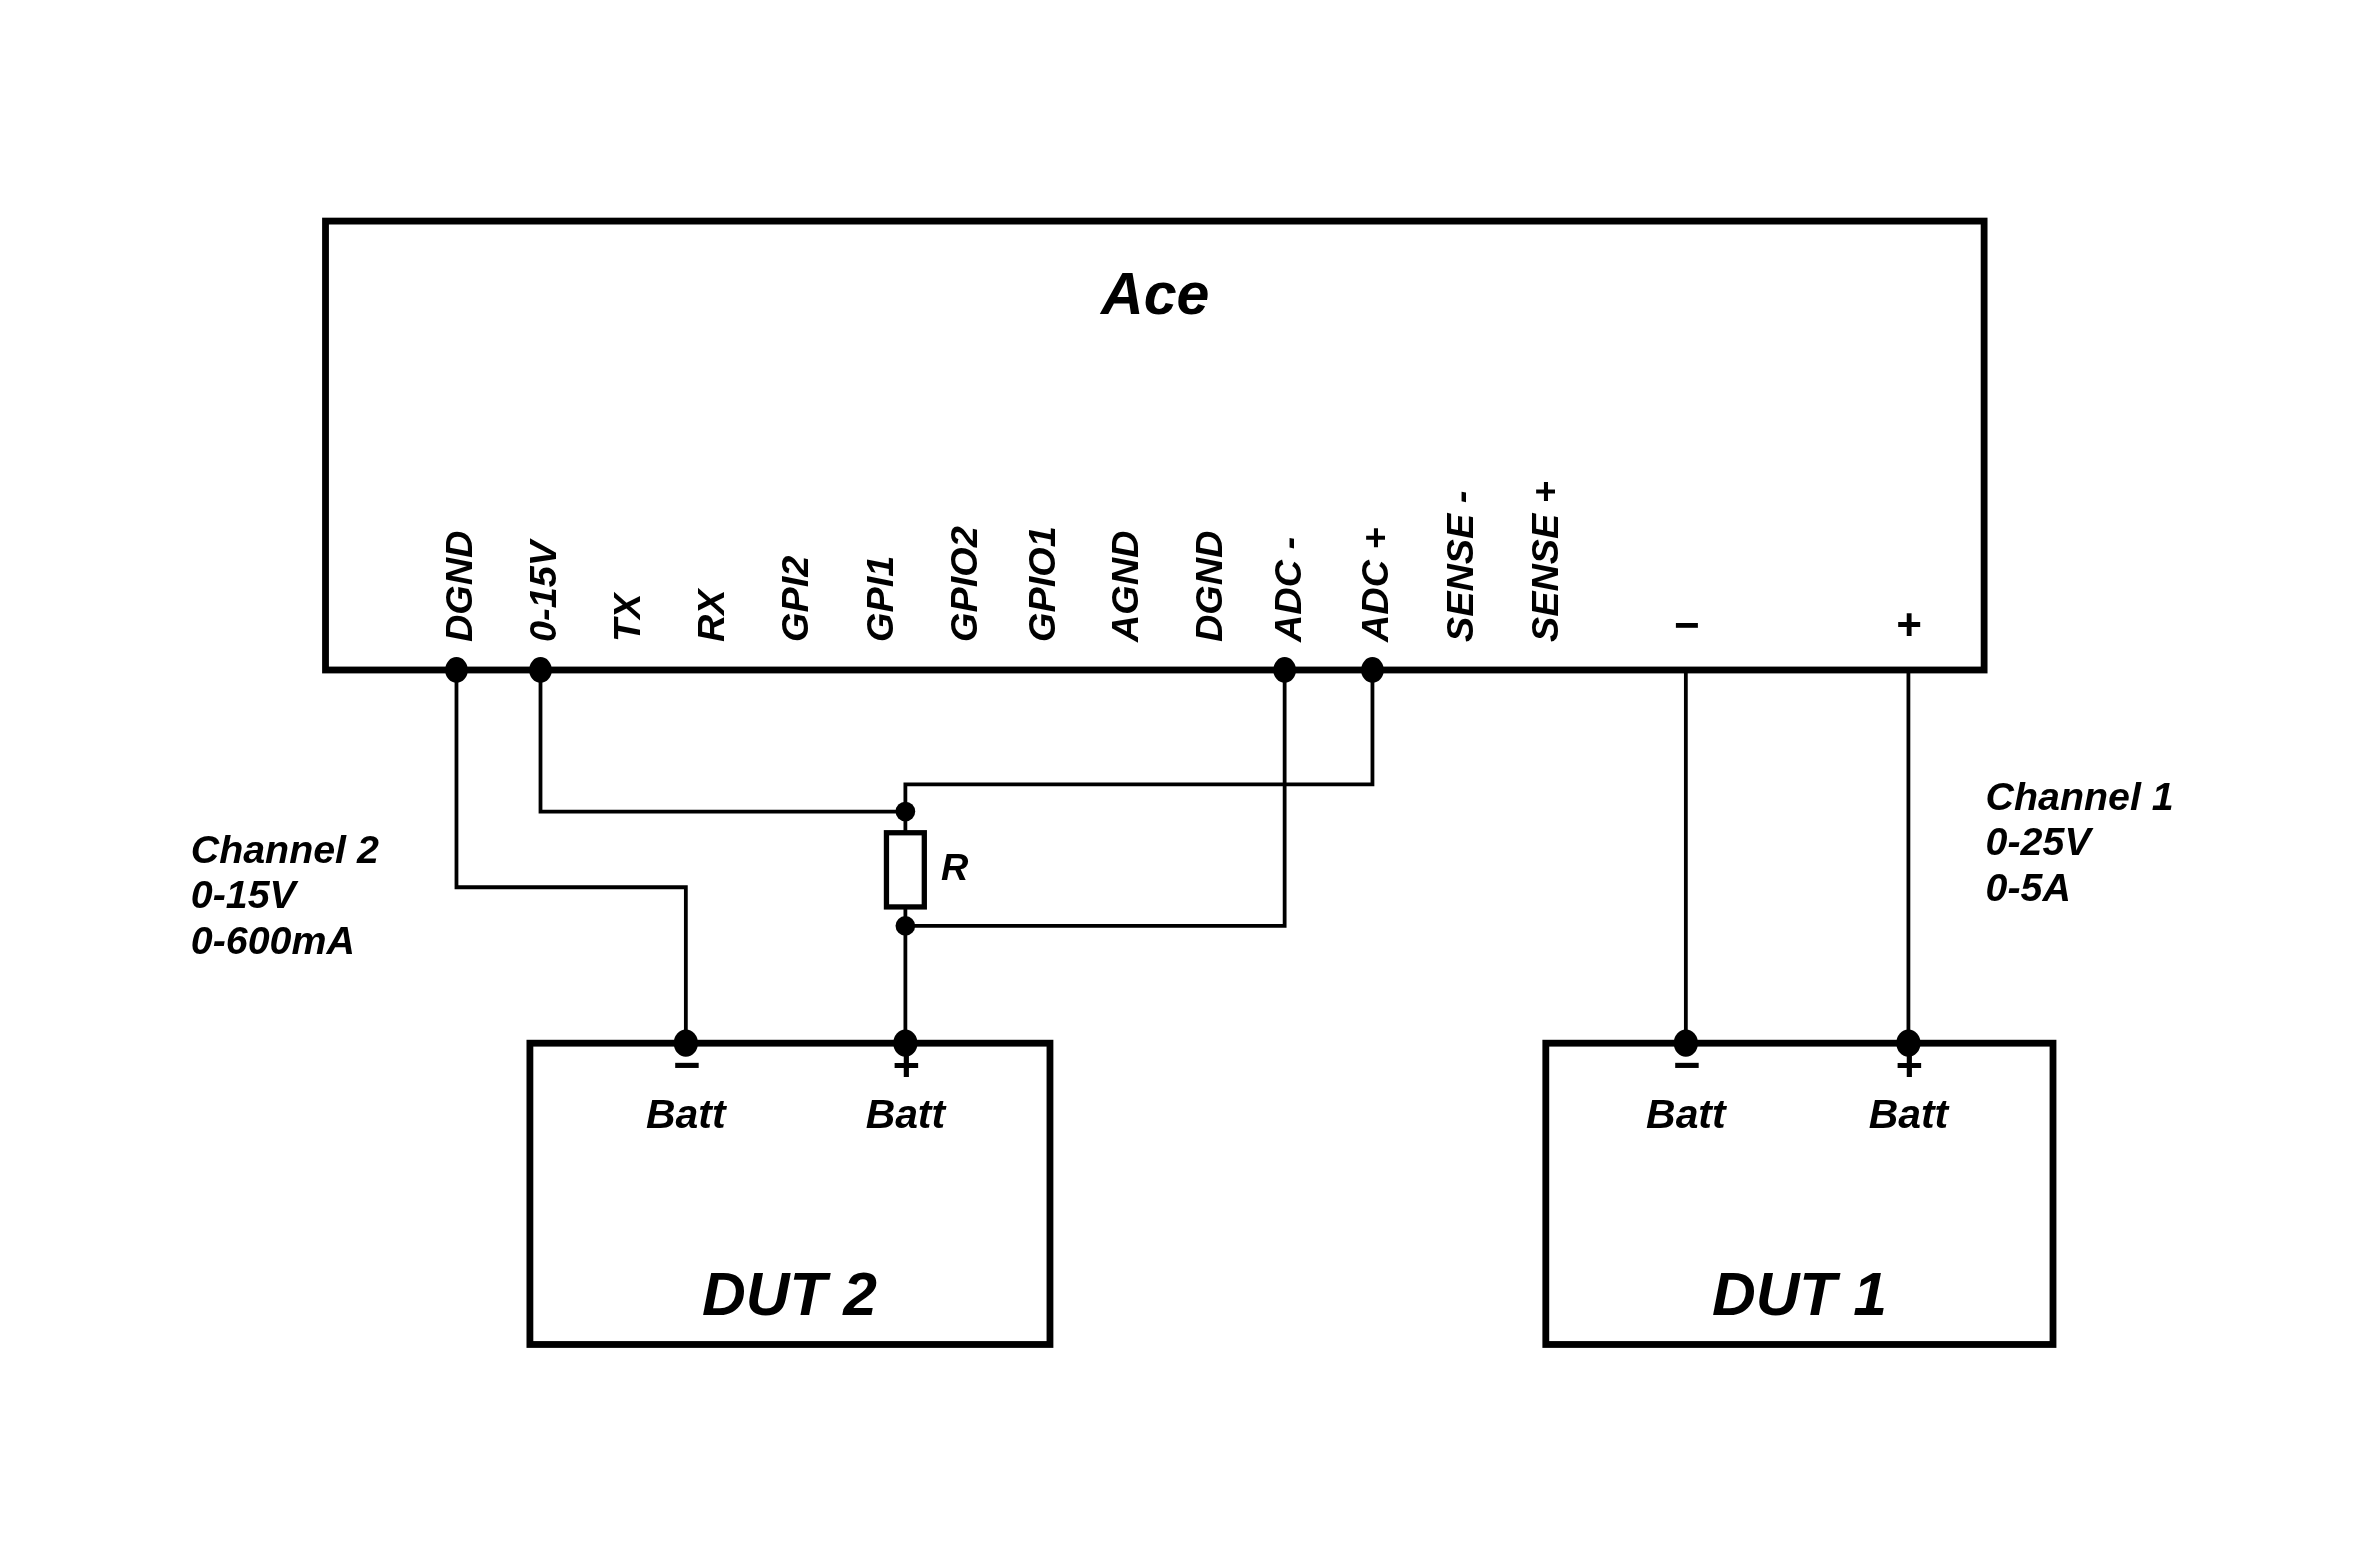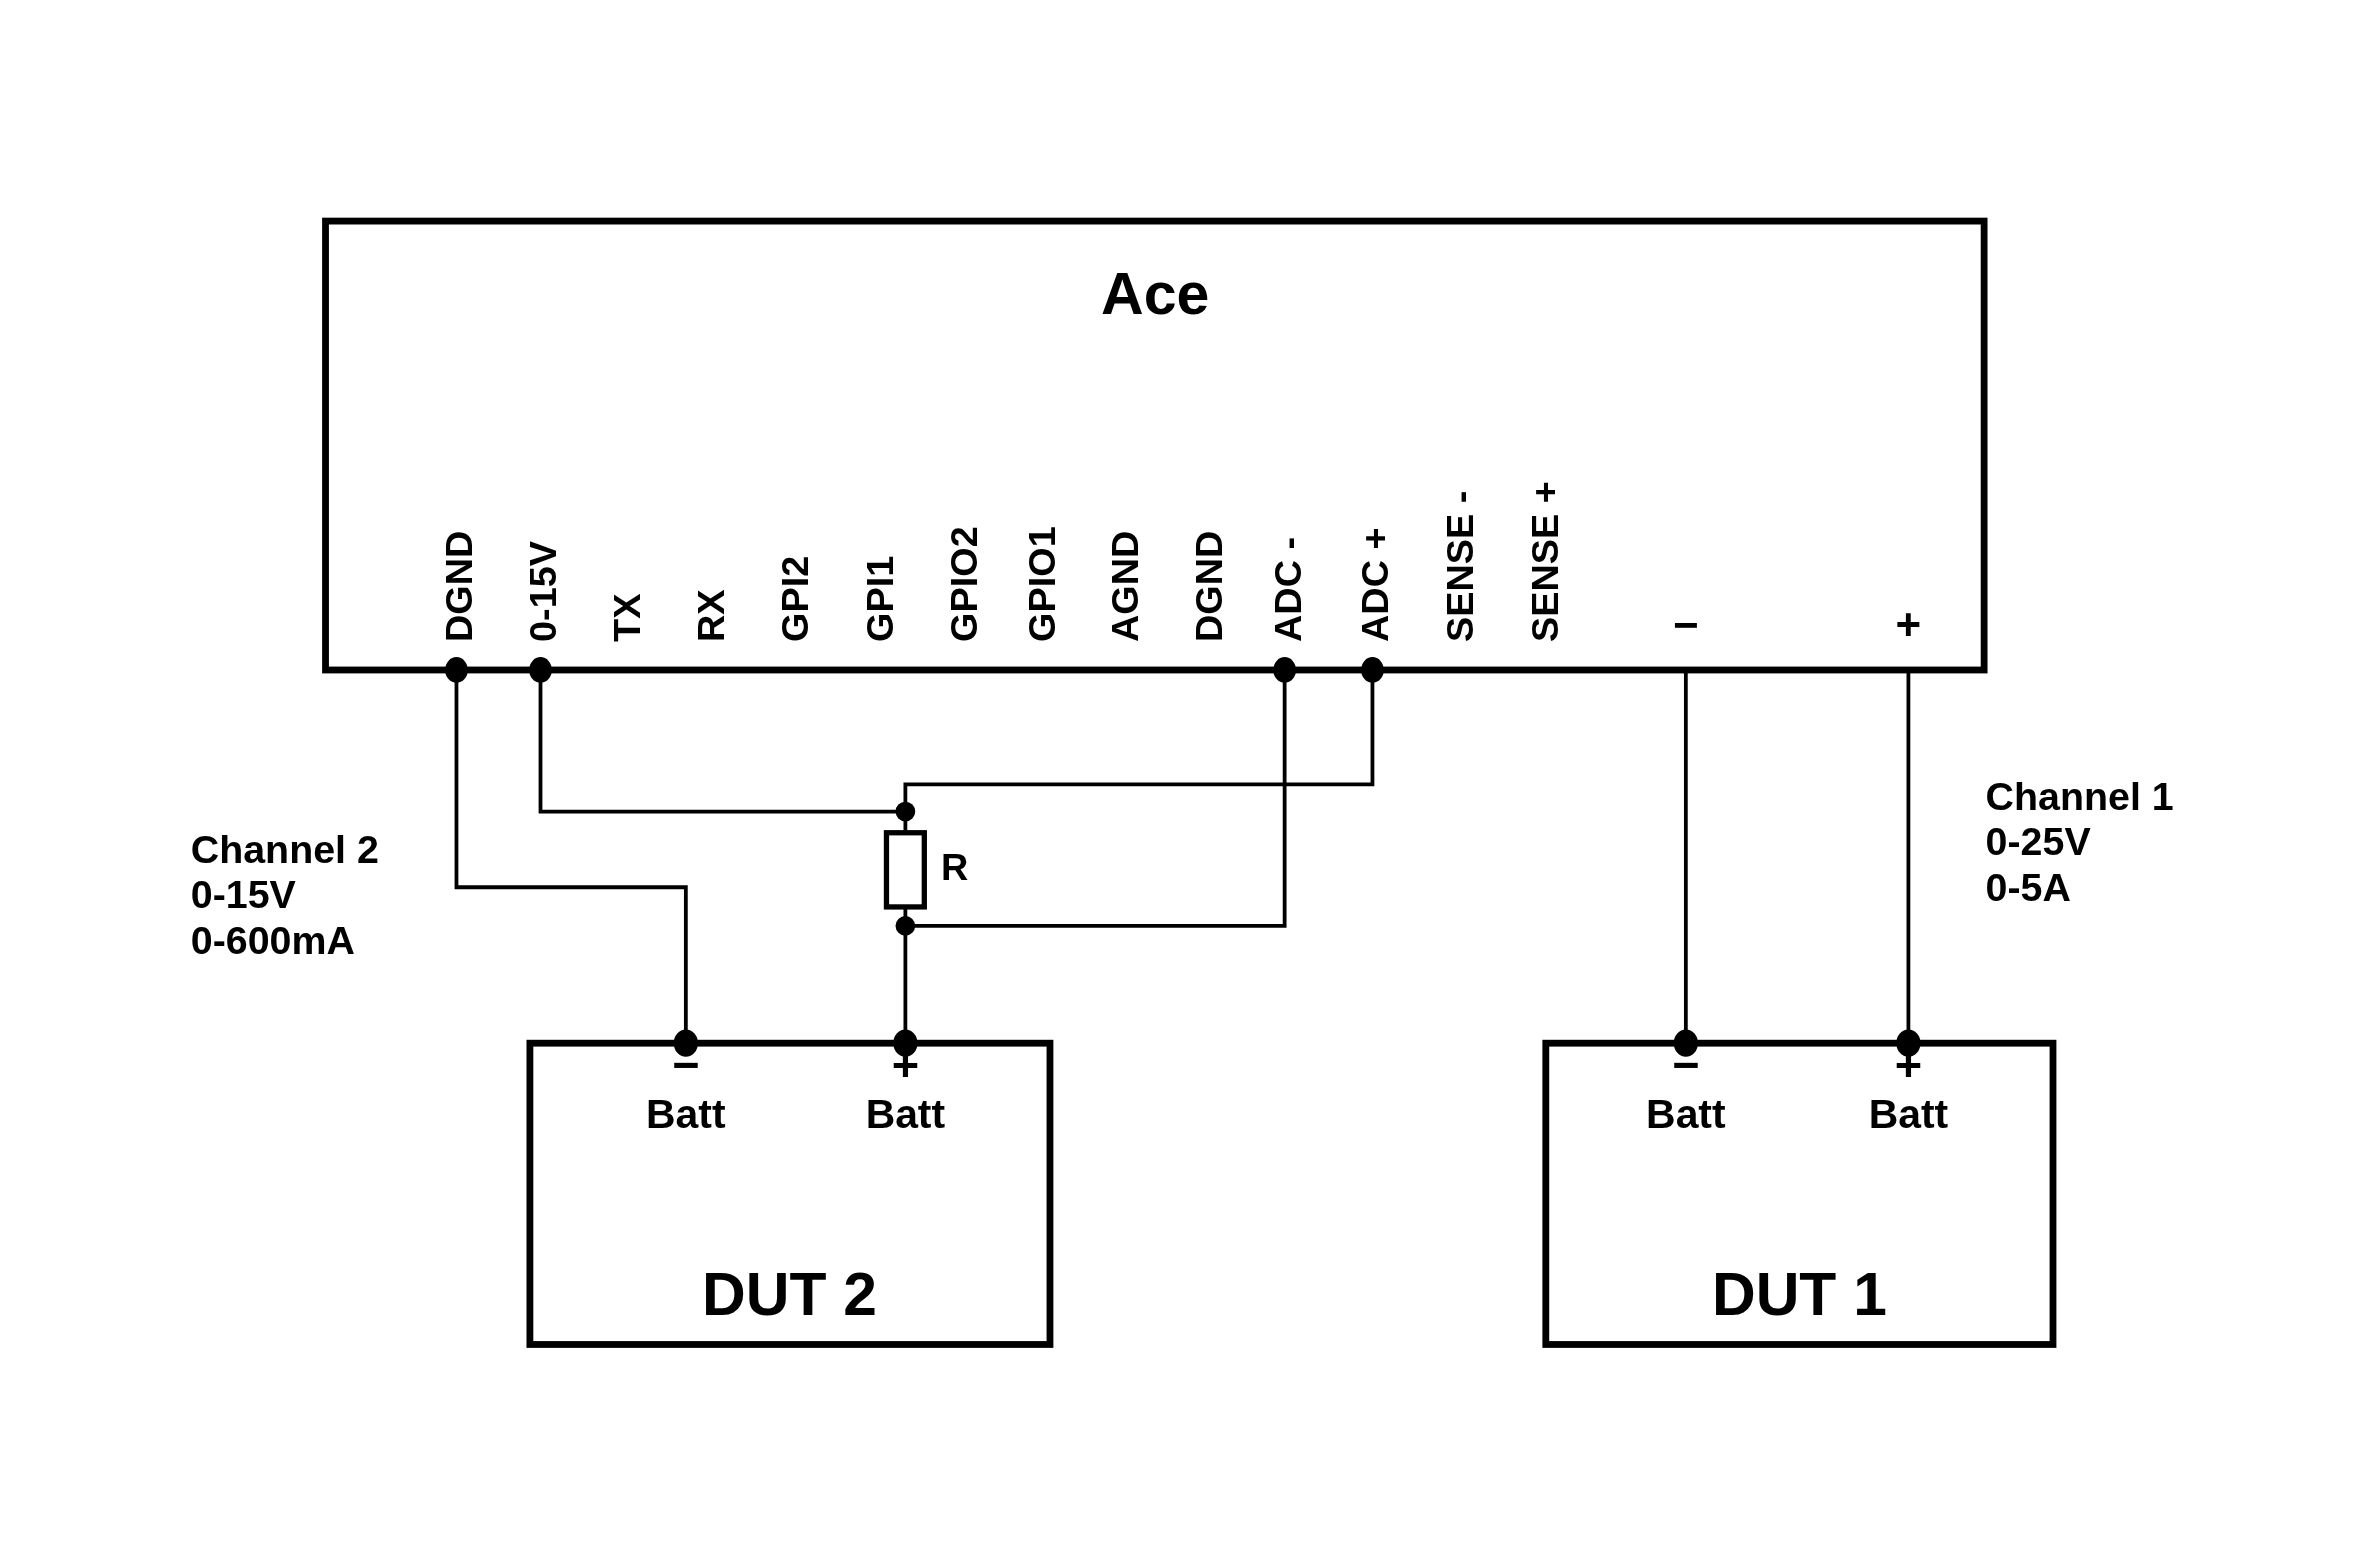--- a/index.html
+++ b/index.html
@@ -5,20 +5,21 @@
   html, body {
     margin: 0;
     padding: 0;
     background: #ffffff;
   }
   .diagram-root {
     width: 2377px;
     height: 1558px;
     position: relative;
     background: #ffffff;
+    font-style: italic;
   }
   svg { display: block; }
   text {
     font-family: "Liberation Sans", "DejaVu Sans", sans-serif;
     fill: #000000;
   }
   .t-title   { font-size: 78px; font-weight: 700; text-anchor: middle; }
   .t-pin     { font-size: 50px; font-weight: 700; text-anchor: start; }
   .t-sign    { font-size: 58px; font-weight: 700; text-anchor: middle; }
   .t-dutsign { font-size: 62px; font-weight: 700; text-anchor: middle; }

